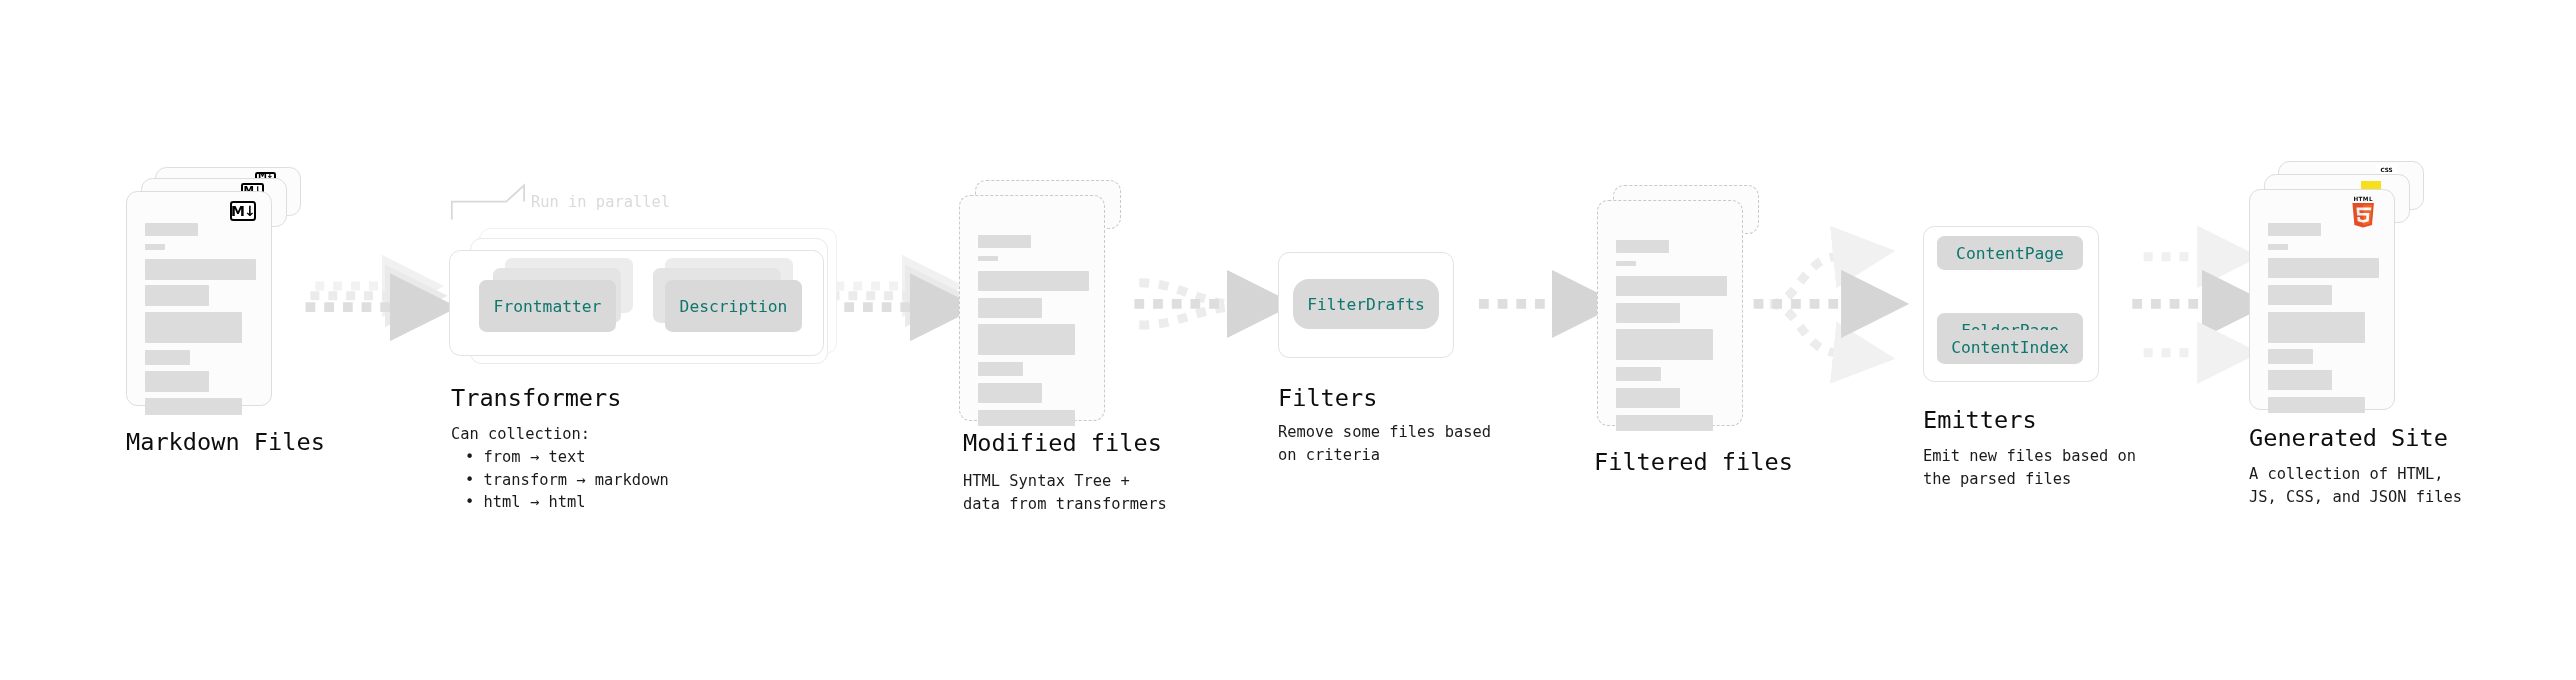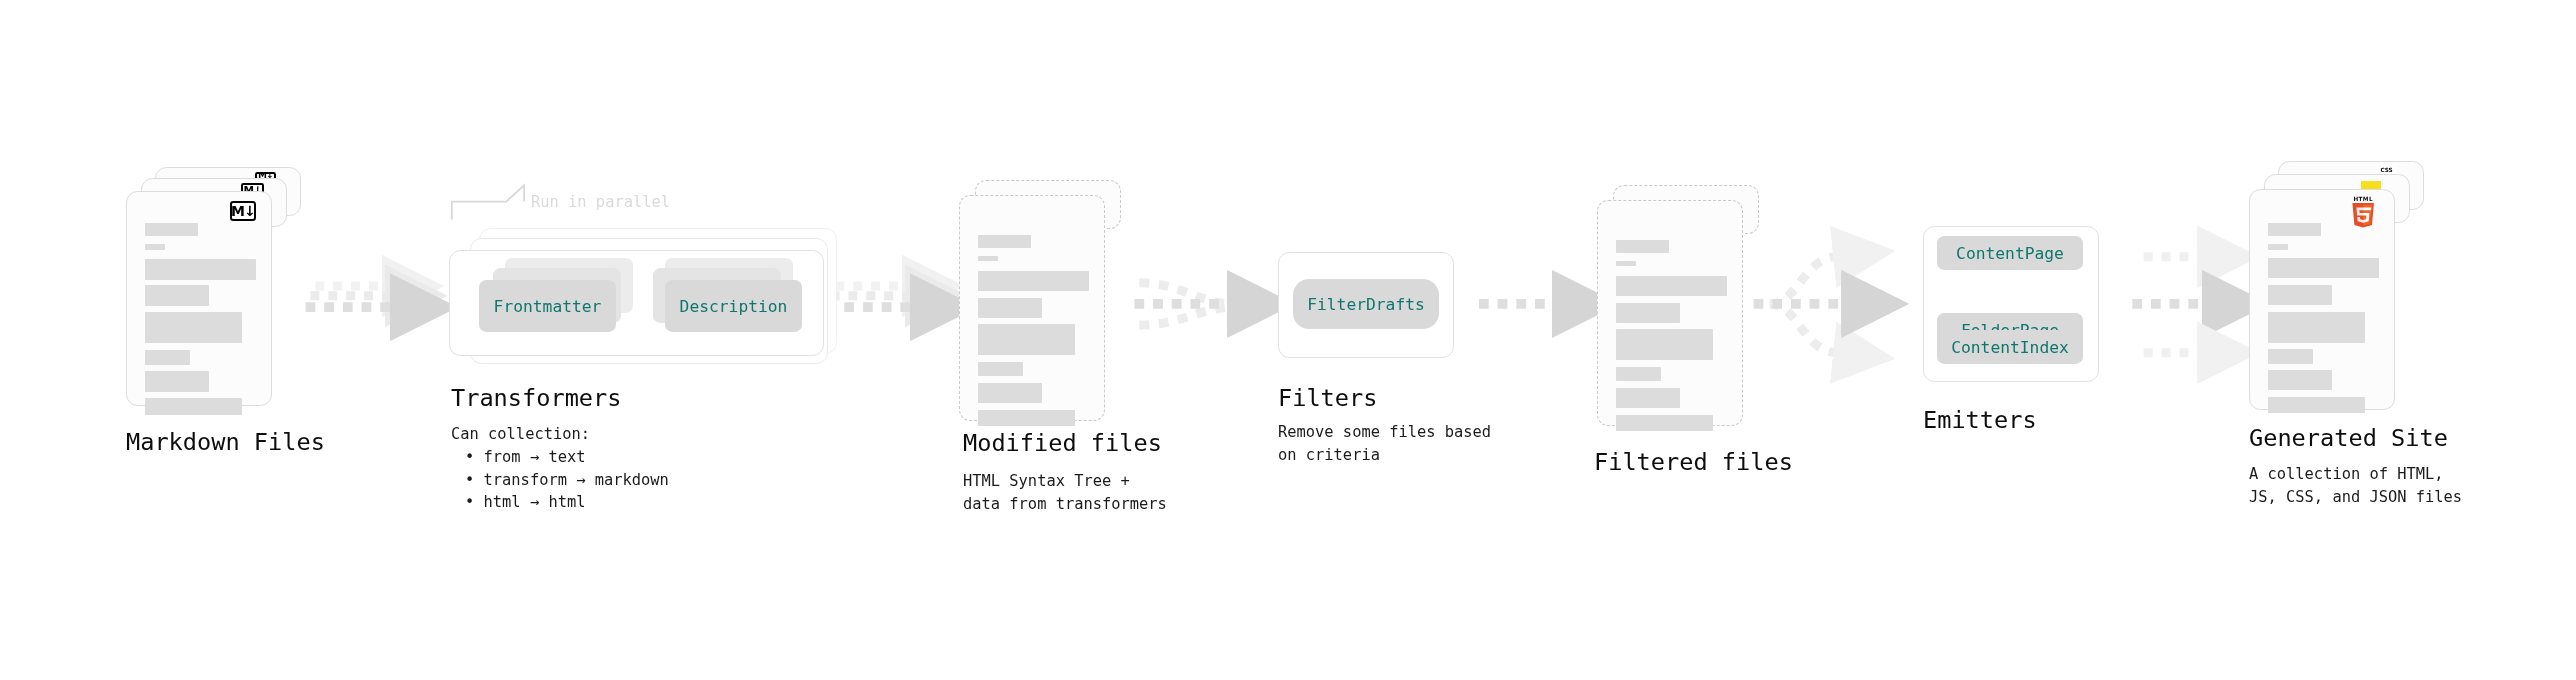--- a/index.html
+++ b/index.html
@@ -318,20 +318,22 @@
   <div class="chip" style="left:1937px; top:236px; width:146px; height:34px;">
     <span>ContentPage</span>
   </div>
   <div class="chip" style="left:1937px; top:283px; width:146px; height:34px;margin-top:30px;">
     <span>FolderPage</span>
   </div>
   <div class="chip" style="left:1937px; top:330px; width:146px; height:34px;">
     <span>ContentIndex</span>
   </div>
   <div class="title" style="left:1923px; top:406px;">Emitters</div>
+  <div class="subtitle" style="left:1923px; top:445px;">Emit new files based on
+the parsed files</div>
 
   <div class="doc-stack" style="left:2249px; top:161px; width:175px; height:252px;">
 
     <div class="doc-card back2" style="left:29px; top:0px; width:146px; height:49px;"></div>
     <div class="badge css-badge" style="left:127px; top:3.3px; width:21px; height:14.6px;">
       <span class="css-txt">CSS</span>
       <span class="css-underline"></span>
     </div>
 
     <div class="doc-card back1" style="left:14.6px; top:13px; width:146px; height:49px;"></div>

